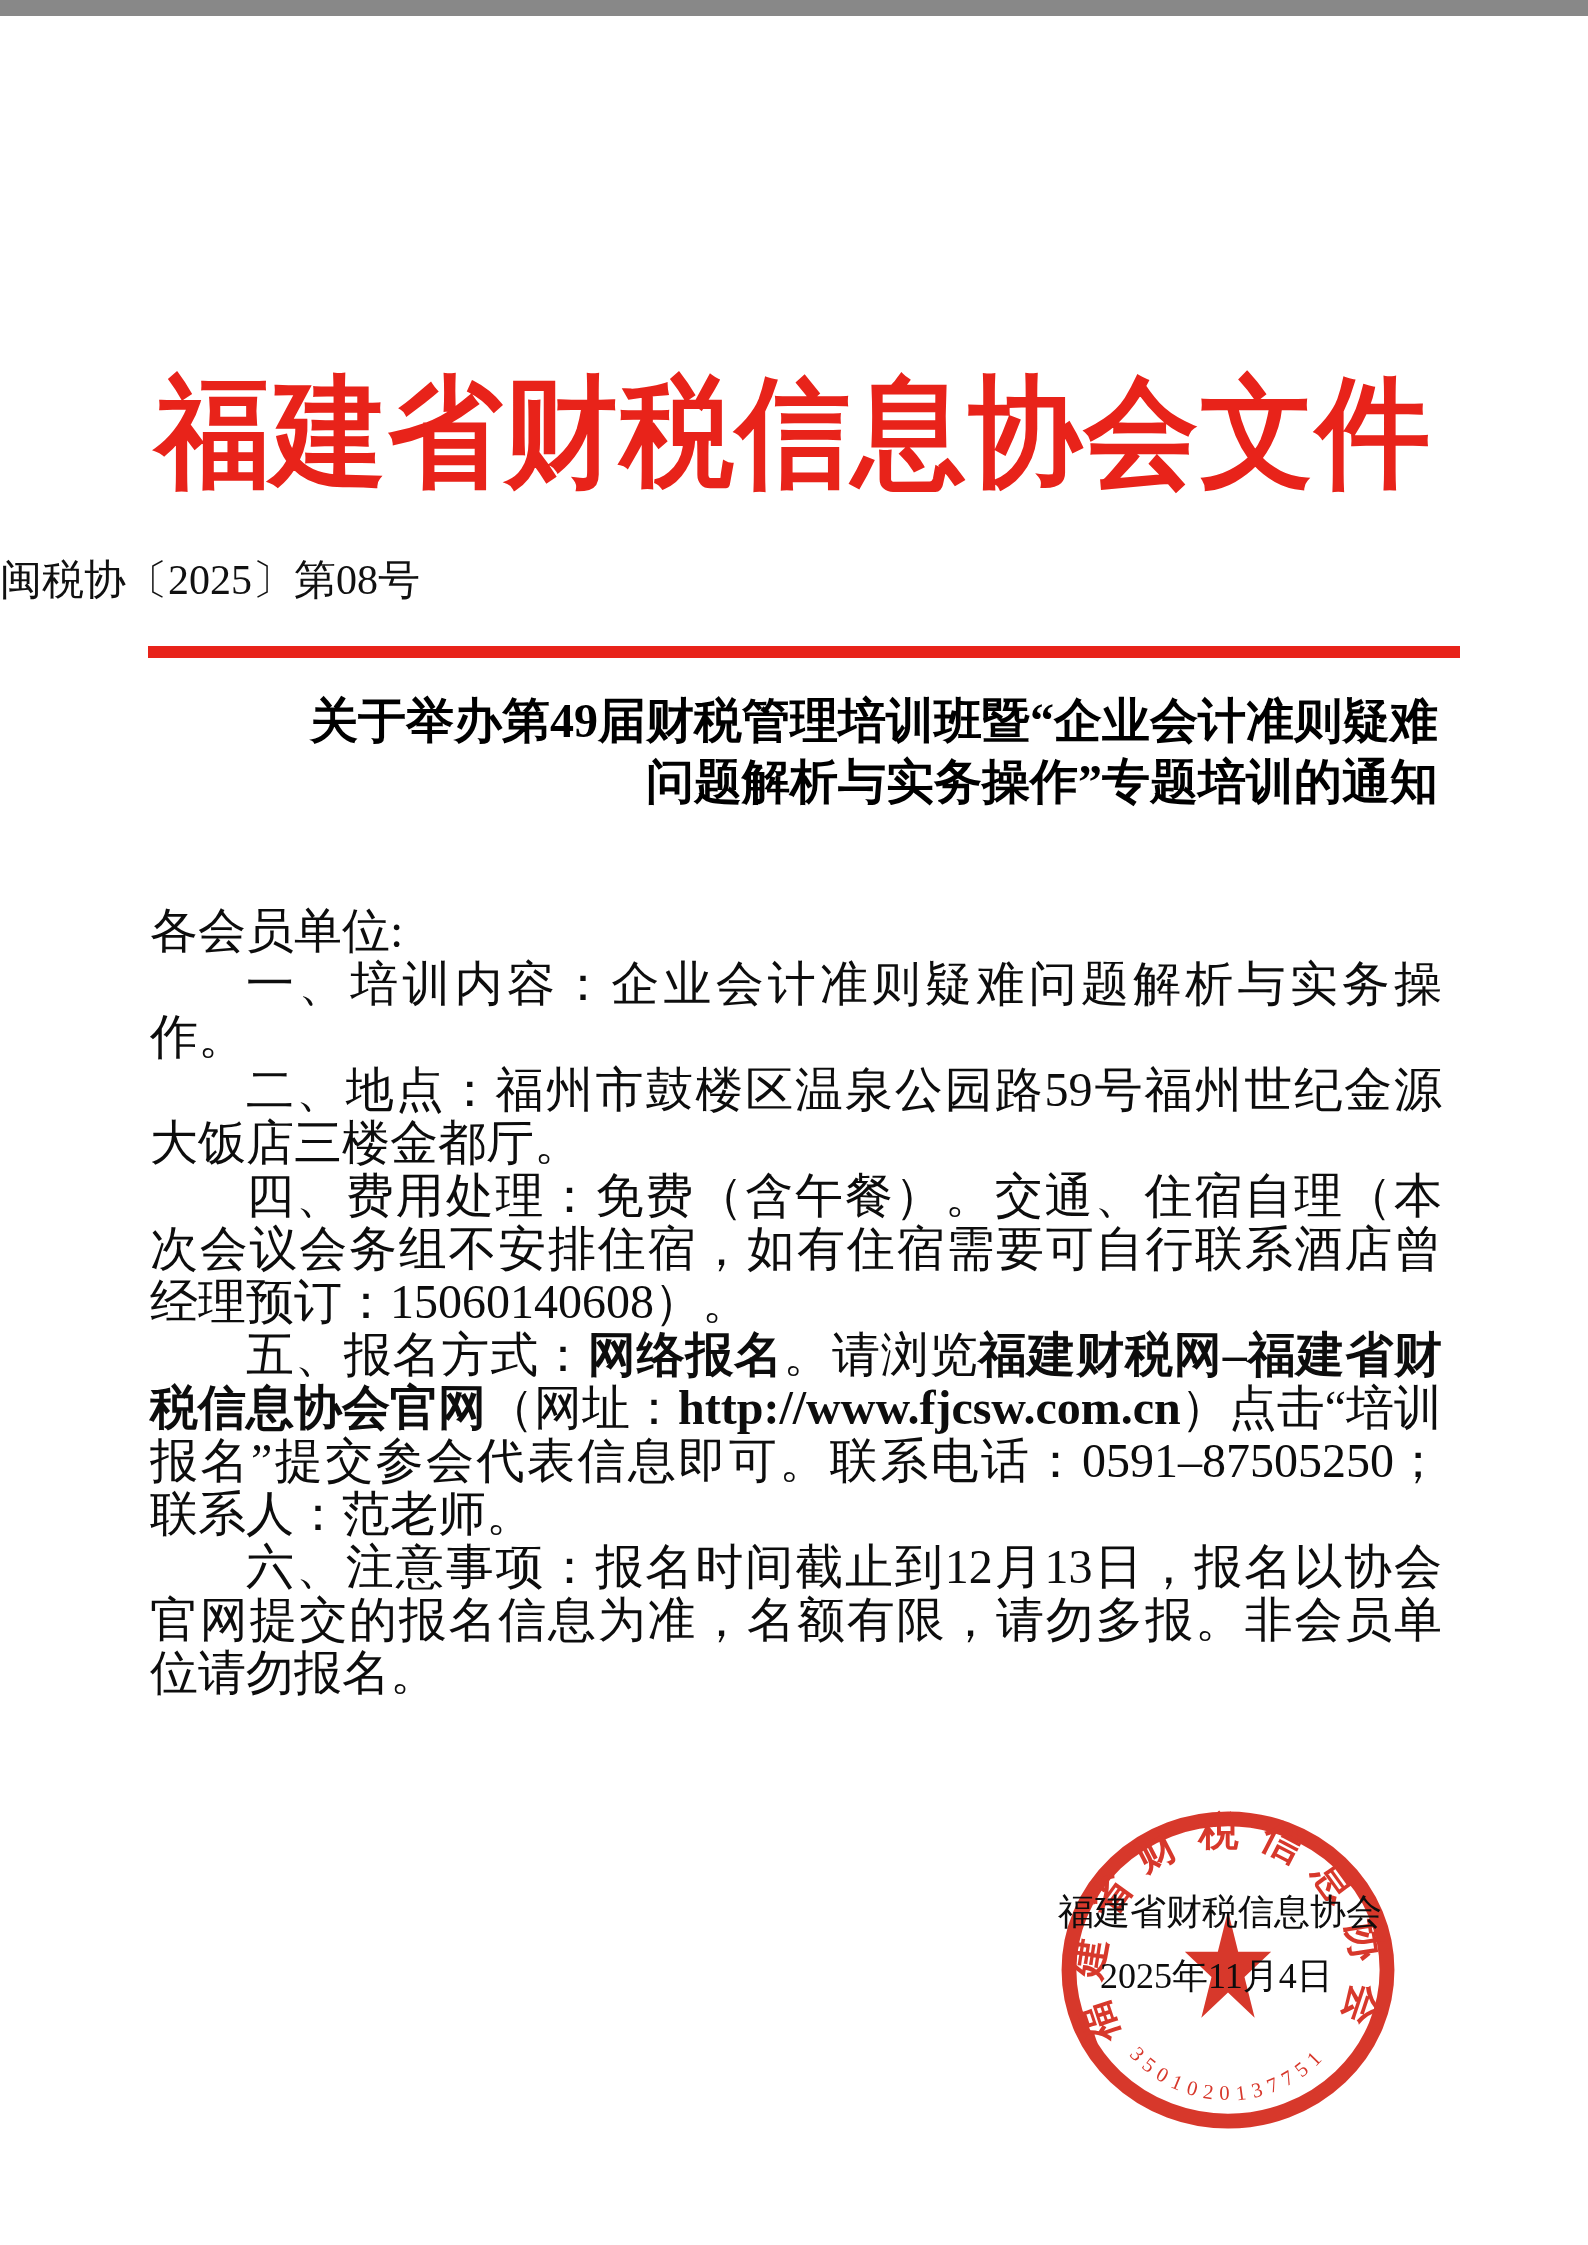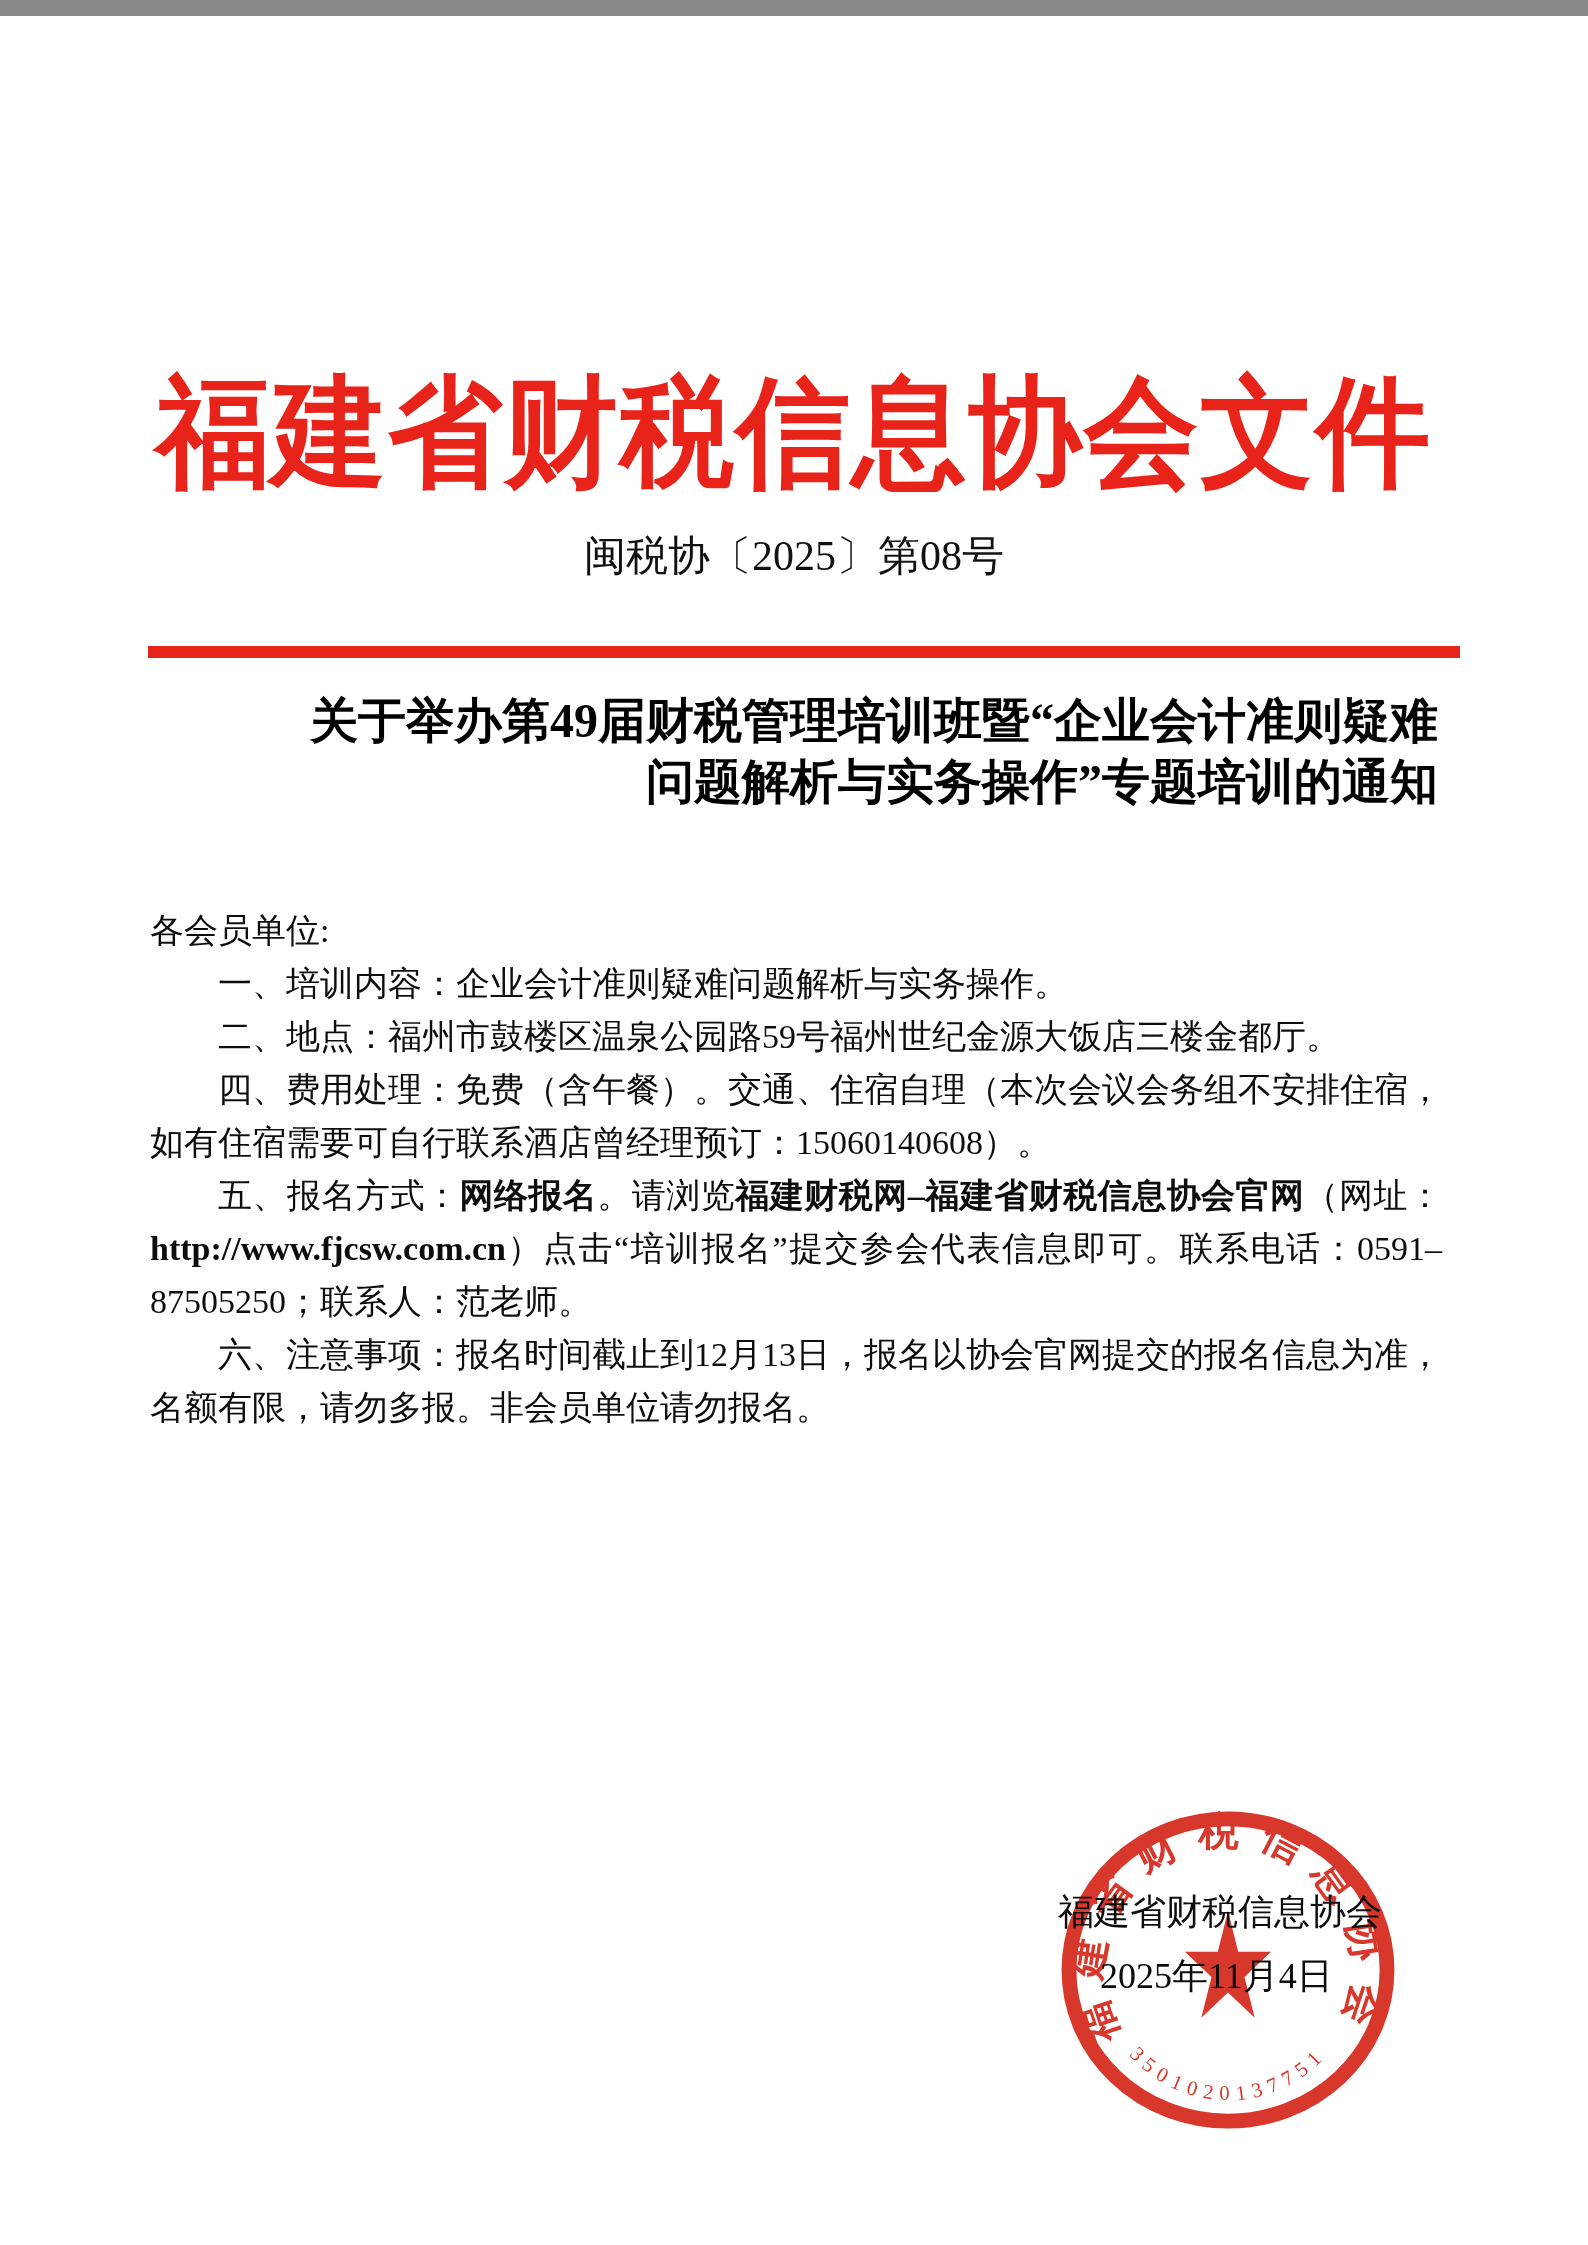--- a/index.html
+++ b/index.html
@@ -14,36 +14,36 @@
   }
   .brand{
     position:absolute;top:336px;left:0;width:100%;
     text-align:center;
     font-size:114px;font-weight:bold;
     color:var(--red,#e8231a);
     letter-spacing:2px;white-space:nowrap;
     transform:scaleY(1.06);transform-origin:top center;
   }
   .doc-no{
-    position:absolute;top:512px;left:0;width:100%;
-    text-align:center;font-size:42px;color:#111;
+    position:absolute;top:536px;left:0;width:100%;
+    font-size:42px;color:#111;
   }
   .rule{
     position:absolute;top:630px;left:148px;
     width:1312px;height:12px;
     background:var(--red,#e8231a);
   }
   .title{
     position:absolute;top:674px;left:150px;width:1288px;
     text-align:right;font-weight:bold;
     font-size:48px;line-height:61px;color:#000;
   }
   .body{
     position:absolute;top:888px;left:150px;width:1292px;
-    font-size:34px;line-height:53px;
+    font-size:48px;line-height:53px;
     text-align:justify;text-justify:inter-ideograph;
     color:#0d0d0d;
   }
   .body p{margin:0;text-indent:2em;}
   .body p.salutation{text-indent:0;}
   .body b{font-weight:bold;}
   .sig-org{
     position:absolute;top:1872px;left:1058px;
     font-size:36px;color:#0d0d0d;z-index:3;white-space:nowrap;
   }

